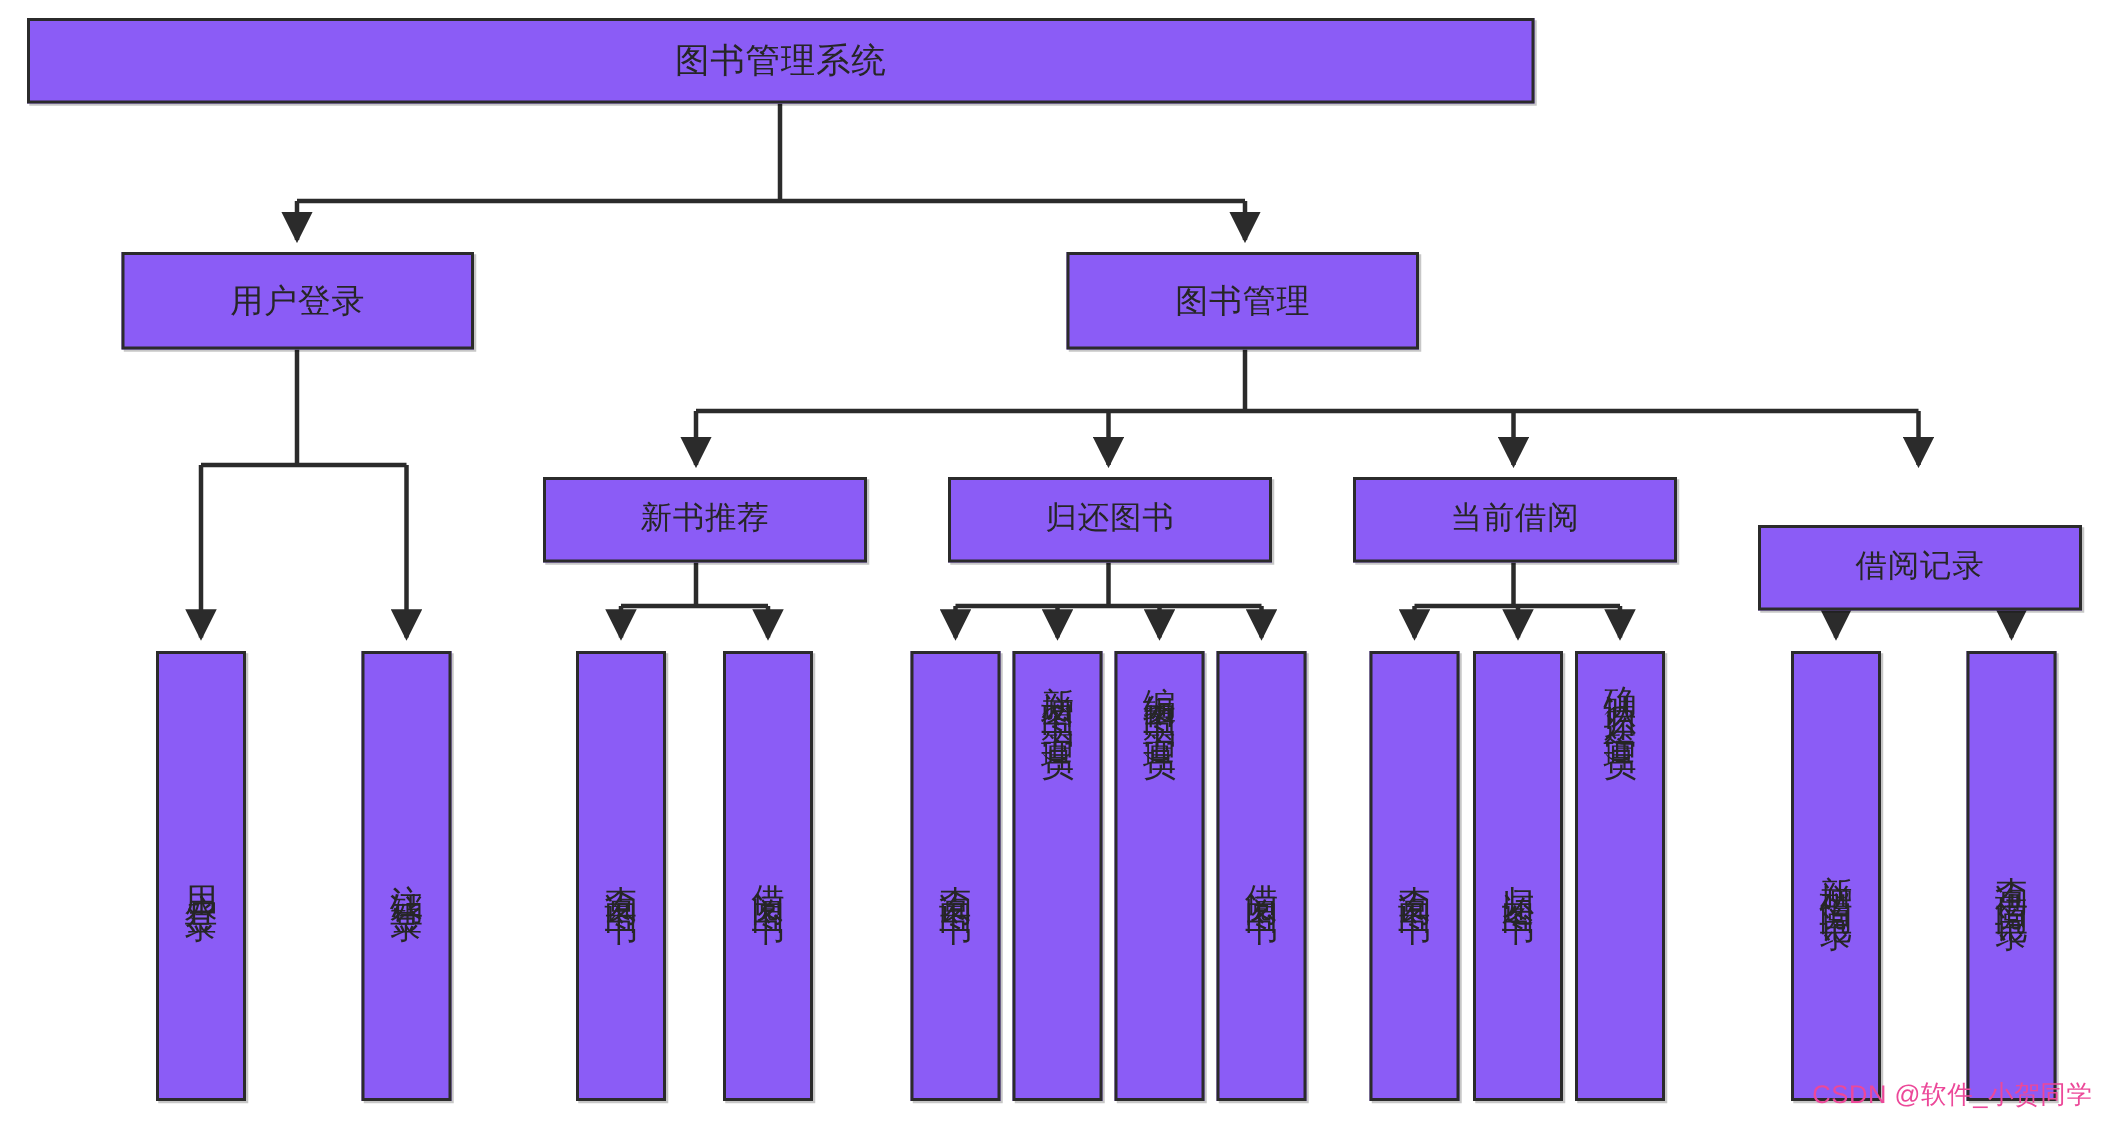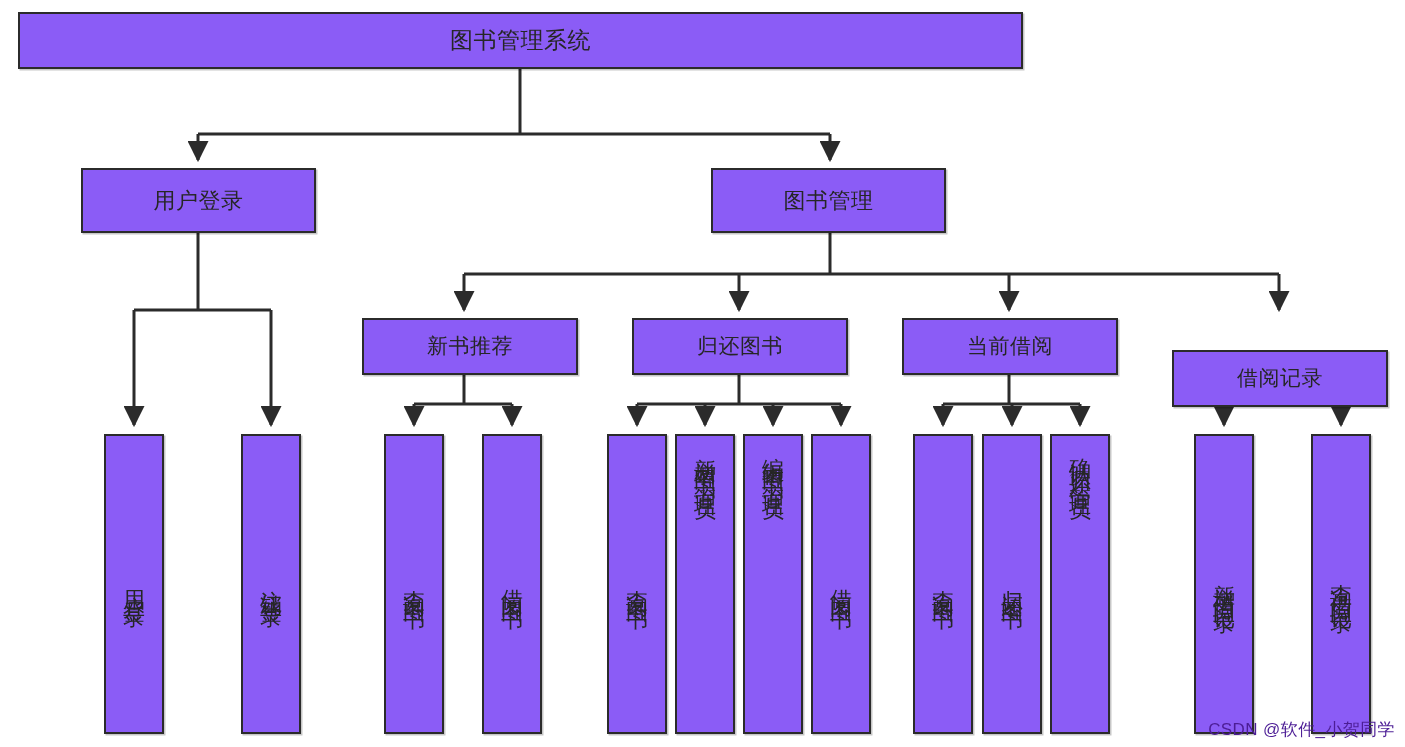--- a/index.html
+++ b/index.html
@@ -60,21 +60,21 @@
     top: 0;
     width: 1405px;
     height: 747px;
     pointer-events: none;
   }
   .watermark {
     position: absolute;
     right: 10px;
     bottom: 6px;
     font-size: 17px;
-    color: #4c1d95;
+    color: #ec4899;
     white-space: nowrap;
     letter-spacing: 0.4px;
   }
 </style>
 </head>
 <body>
 
 <div id="diagram-root">
 
   <svg class="connectors" viewBox="0 0 1405 747" xmlns="http://www.w3.org/2000/svg">

